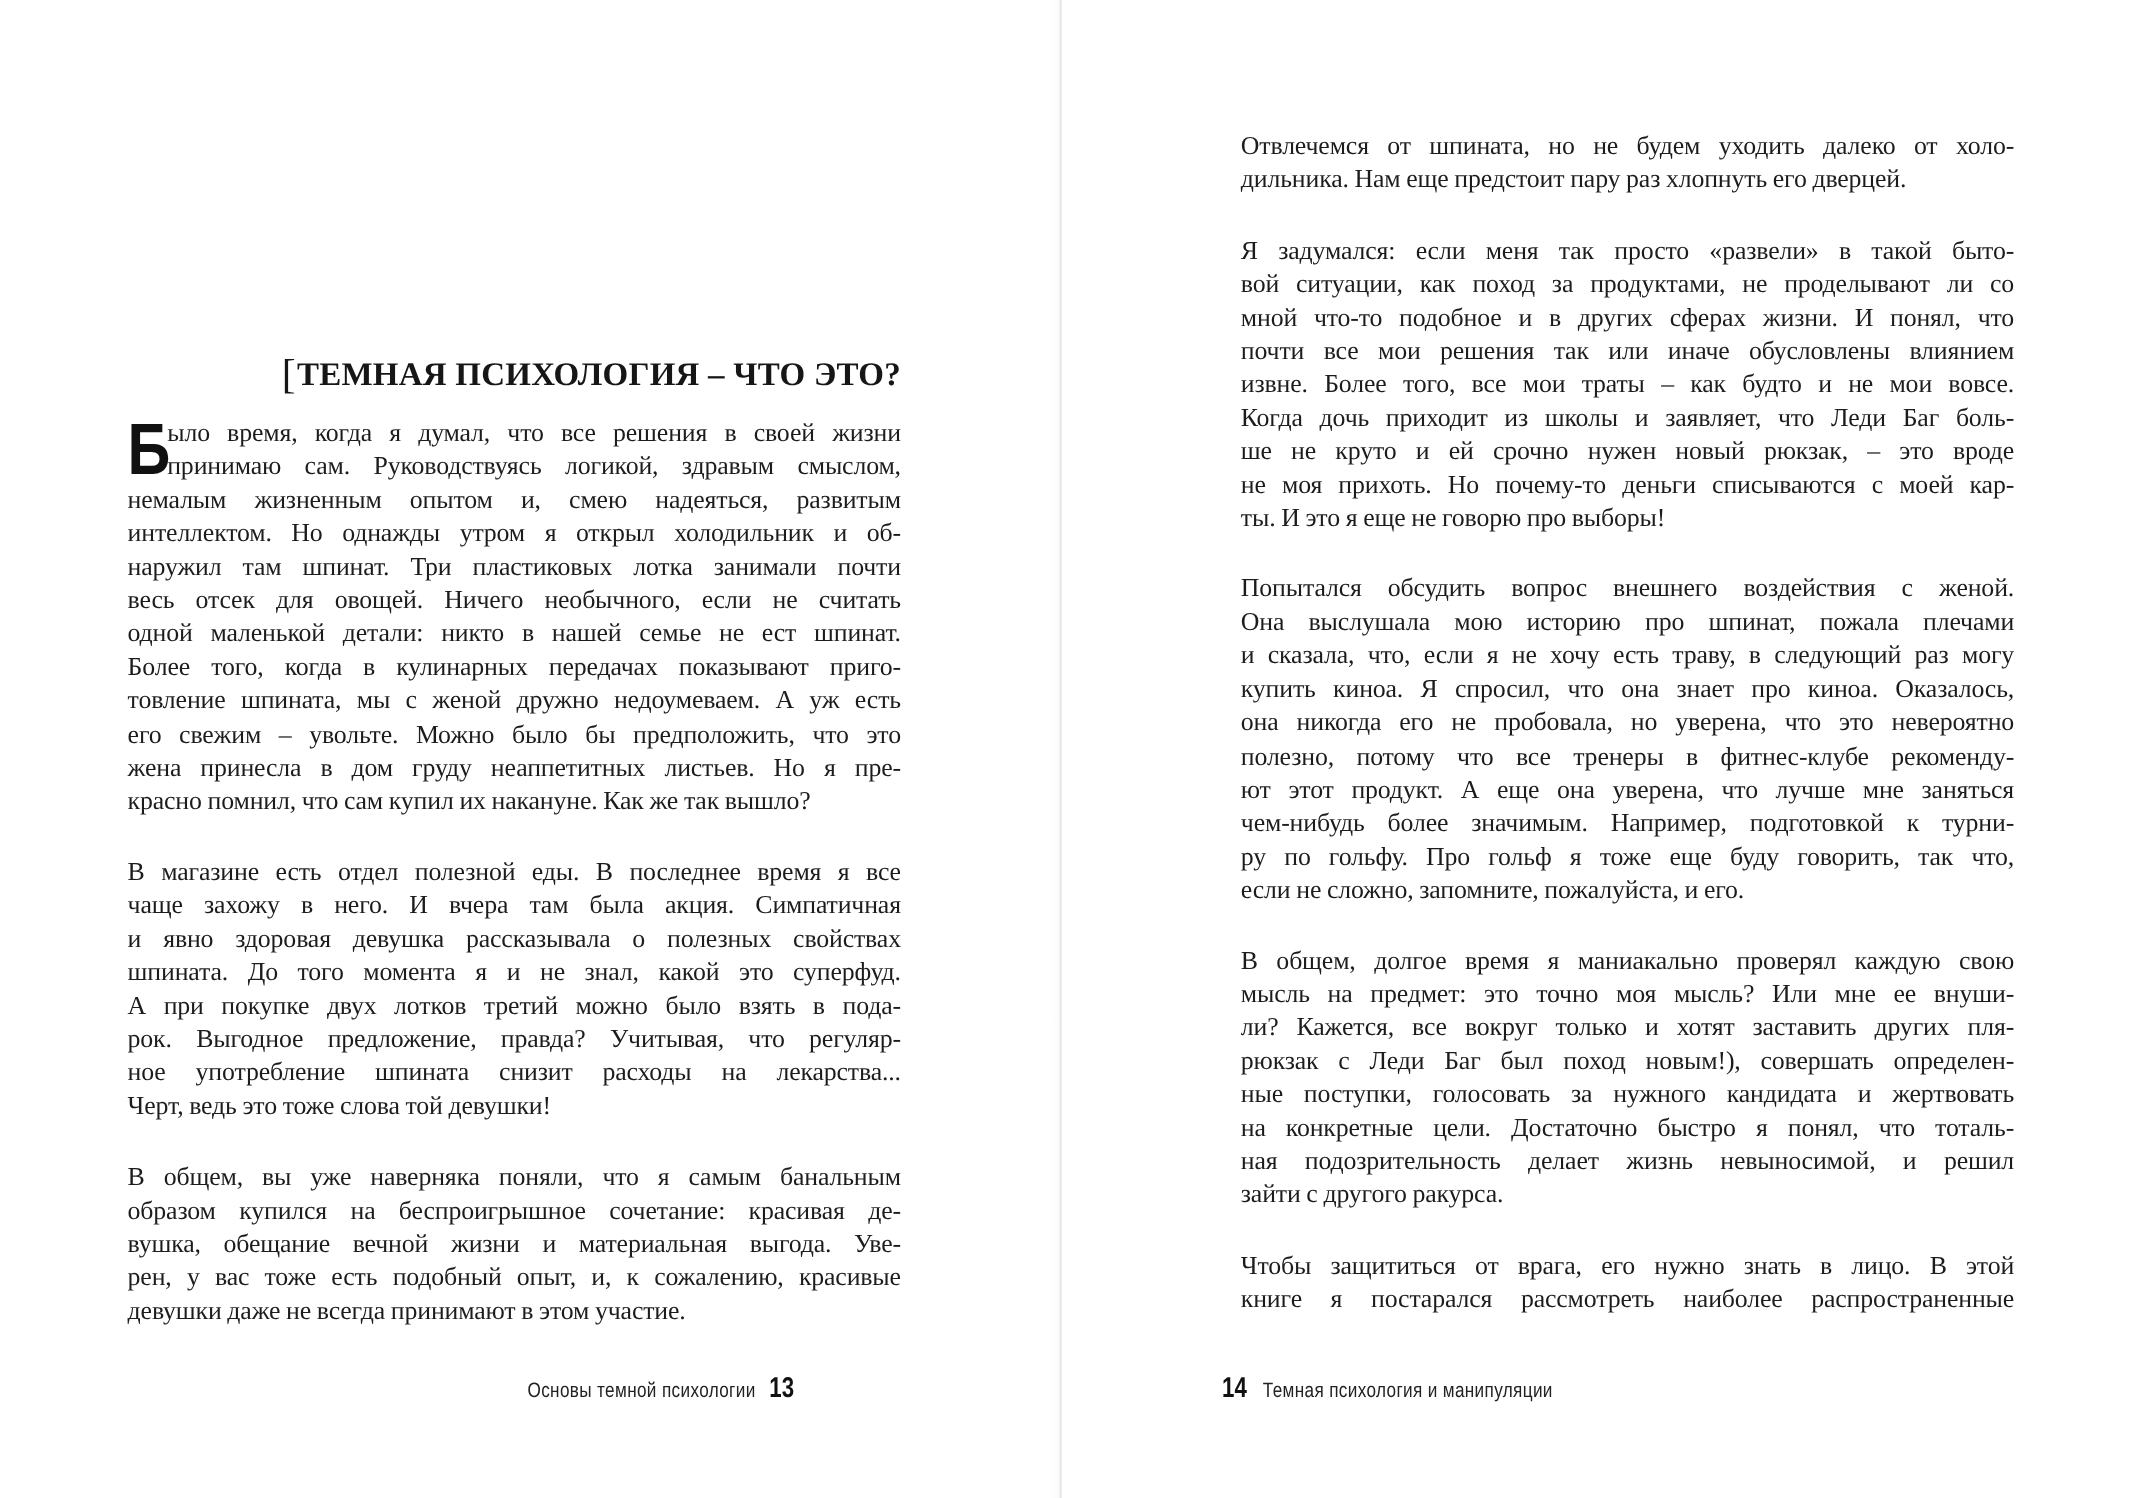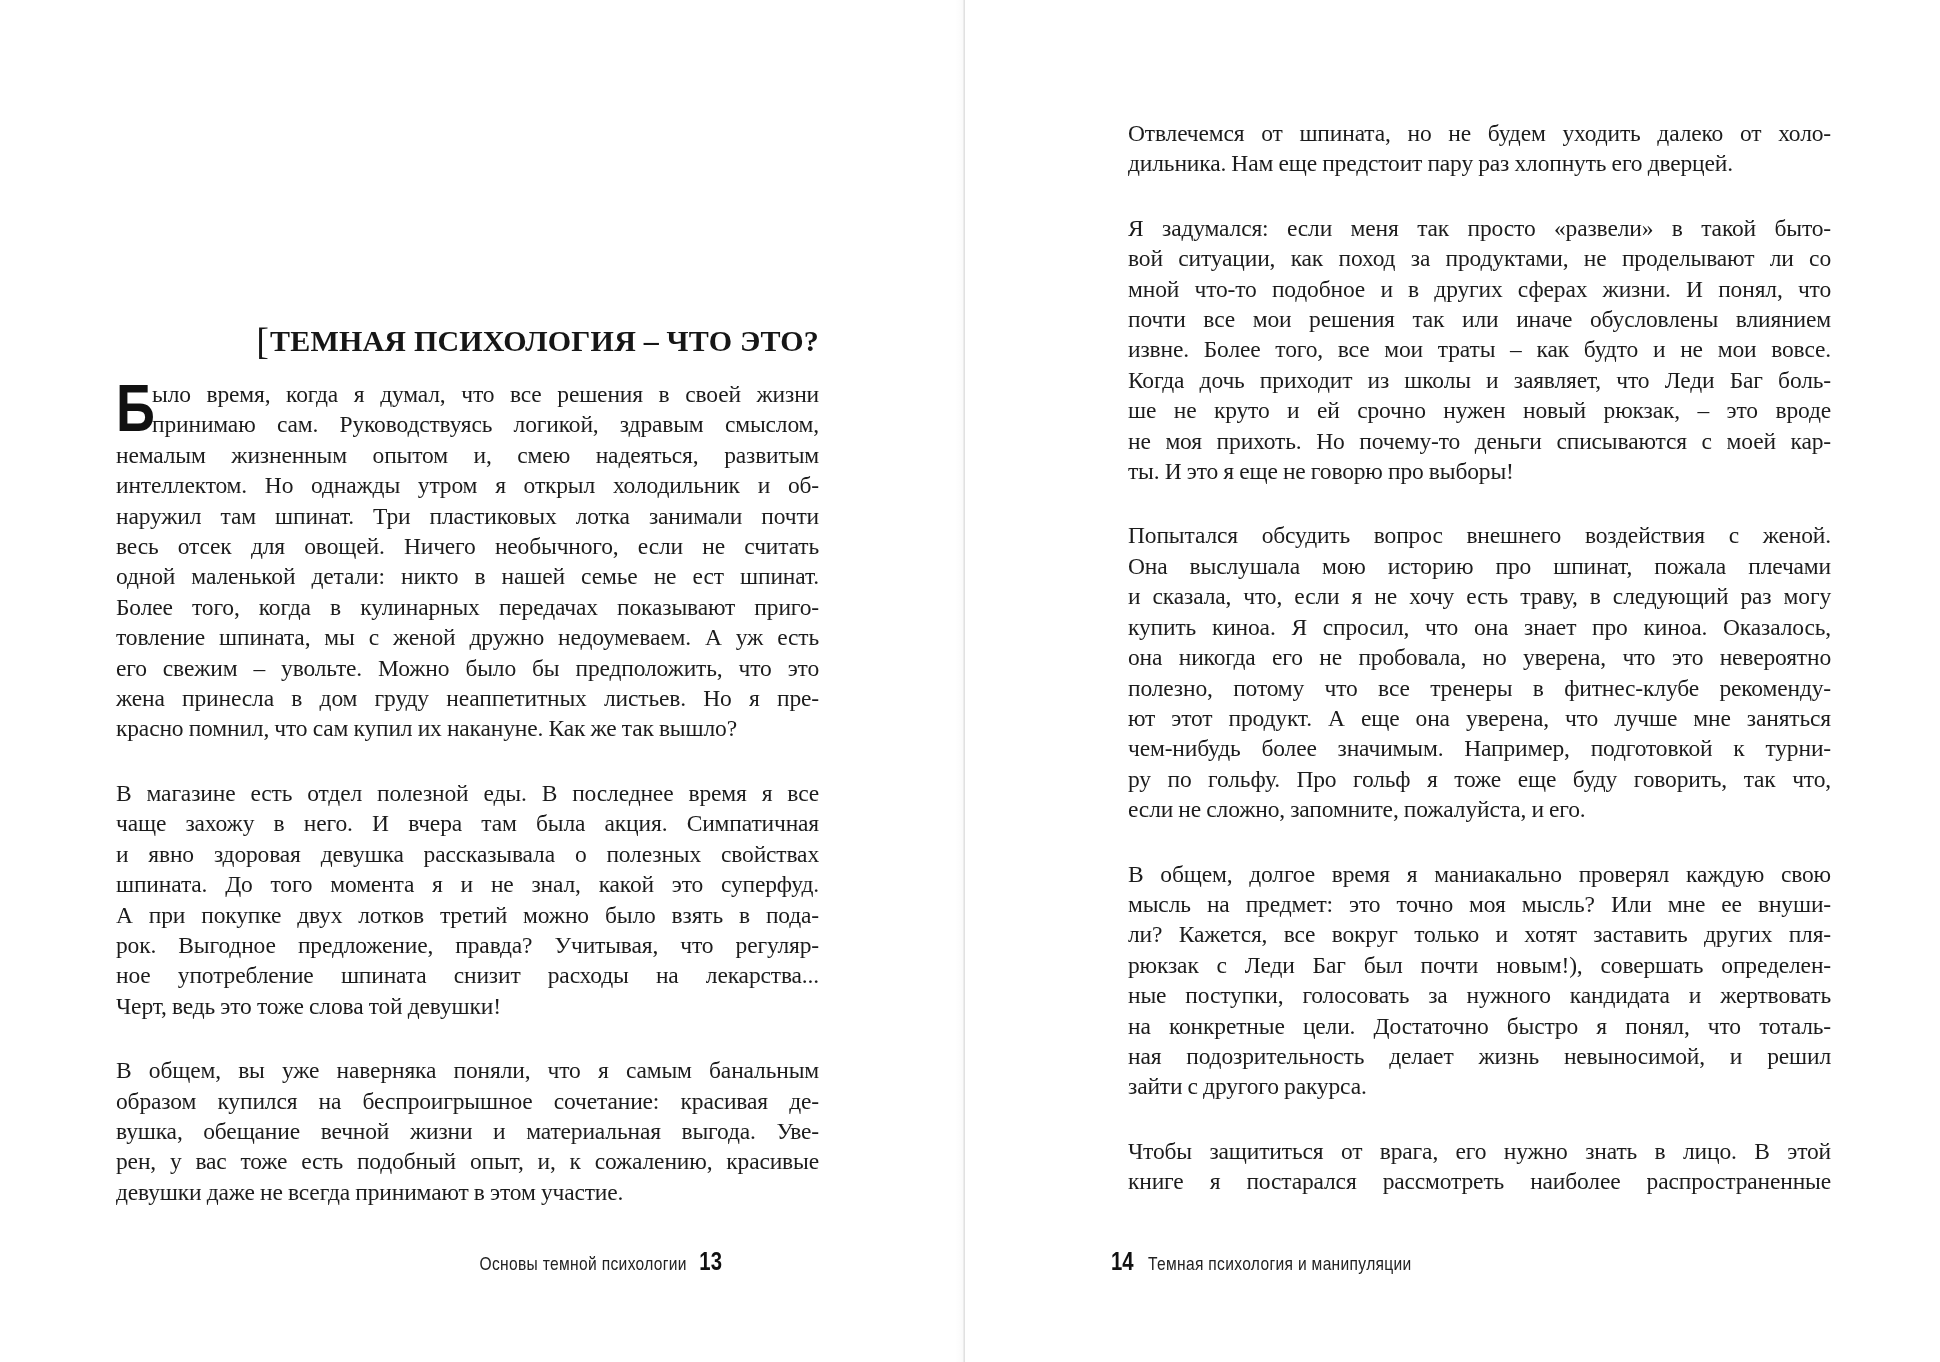--- a/index.html
+++ b/index.html
@@ -213,21 +213,21 @@
           <span class="line" style="display: block;">полезно, потому что все тренеры в фитнес-клубе рекоменду-</span>
           <span class="line" style="display: block;">ют этот продукт. А еще она уверена, что лучше мне заняться</span>
           <span class="line" style="display: block;">чем-нибудь более значимым. Например, подготовкой к турни-</span>
           <span class="line" style="display: block;">ру по гольфу. Про гольф я тоже еще буду говорить, так что,</span>
           <span class="line last" style="display: block;">если не сложно, запомните, пожалуйста, и его.</span>
         </p>
       <p class="body">
           <span class="line" style="display: block;">В общем, долгое время я маниакально проверял каждую свою</span>
           <span class="line" style="display: block;">мысль на предмет: это точно моя мысль? Или мне ее внуши-</span>
           <span class="line" style="display: block;">ли? Кажется, все вокруг только и хотят заставить других пля-</span>
-          <span class="line" style="display: block;">рюкзак с Леди Баг был почти новым!), совершать определен-</span>
+          <span class="line" style="display: block;">рюкзак с Леди Баг был поход новым!), совершать определен-</span>
           <span class="line" style="display: block;">ные поступки, голосовать за нужного кандидата и жертвовать</span>
           <span class="line" style="display: block;">на конкретные цели. Достаточно быстро я понял, что тоталь-</span>
           <span class="line" style="display: block;">ная подозрительность делает жизнь невыносимой, и решил</span>
           <span class="line last" style="display: block;">зайти с другого ракурса.</span>
         </p>
       <p class="body">
           <span class="line" style="display: block;">Чтобы защититься от врага, его нужно знать в лицо. В этой</span>
           <span class="line" style="display: block;">книге я постарался рассмотреть наиболее распространенные</span>
         </p>
     </div>

